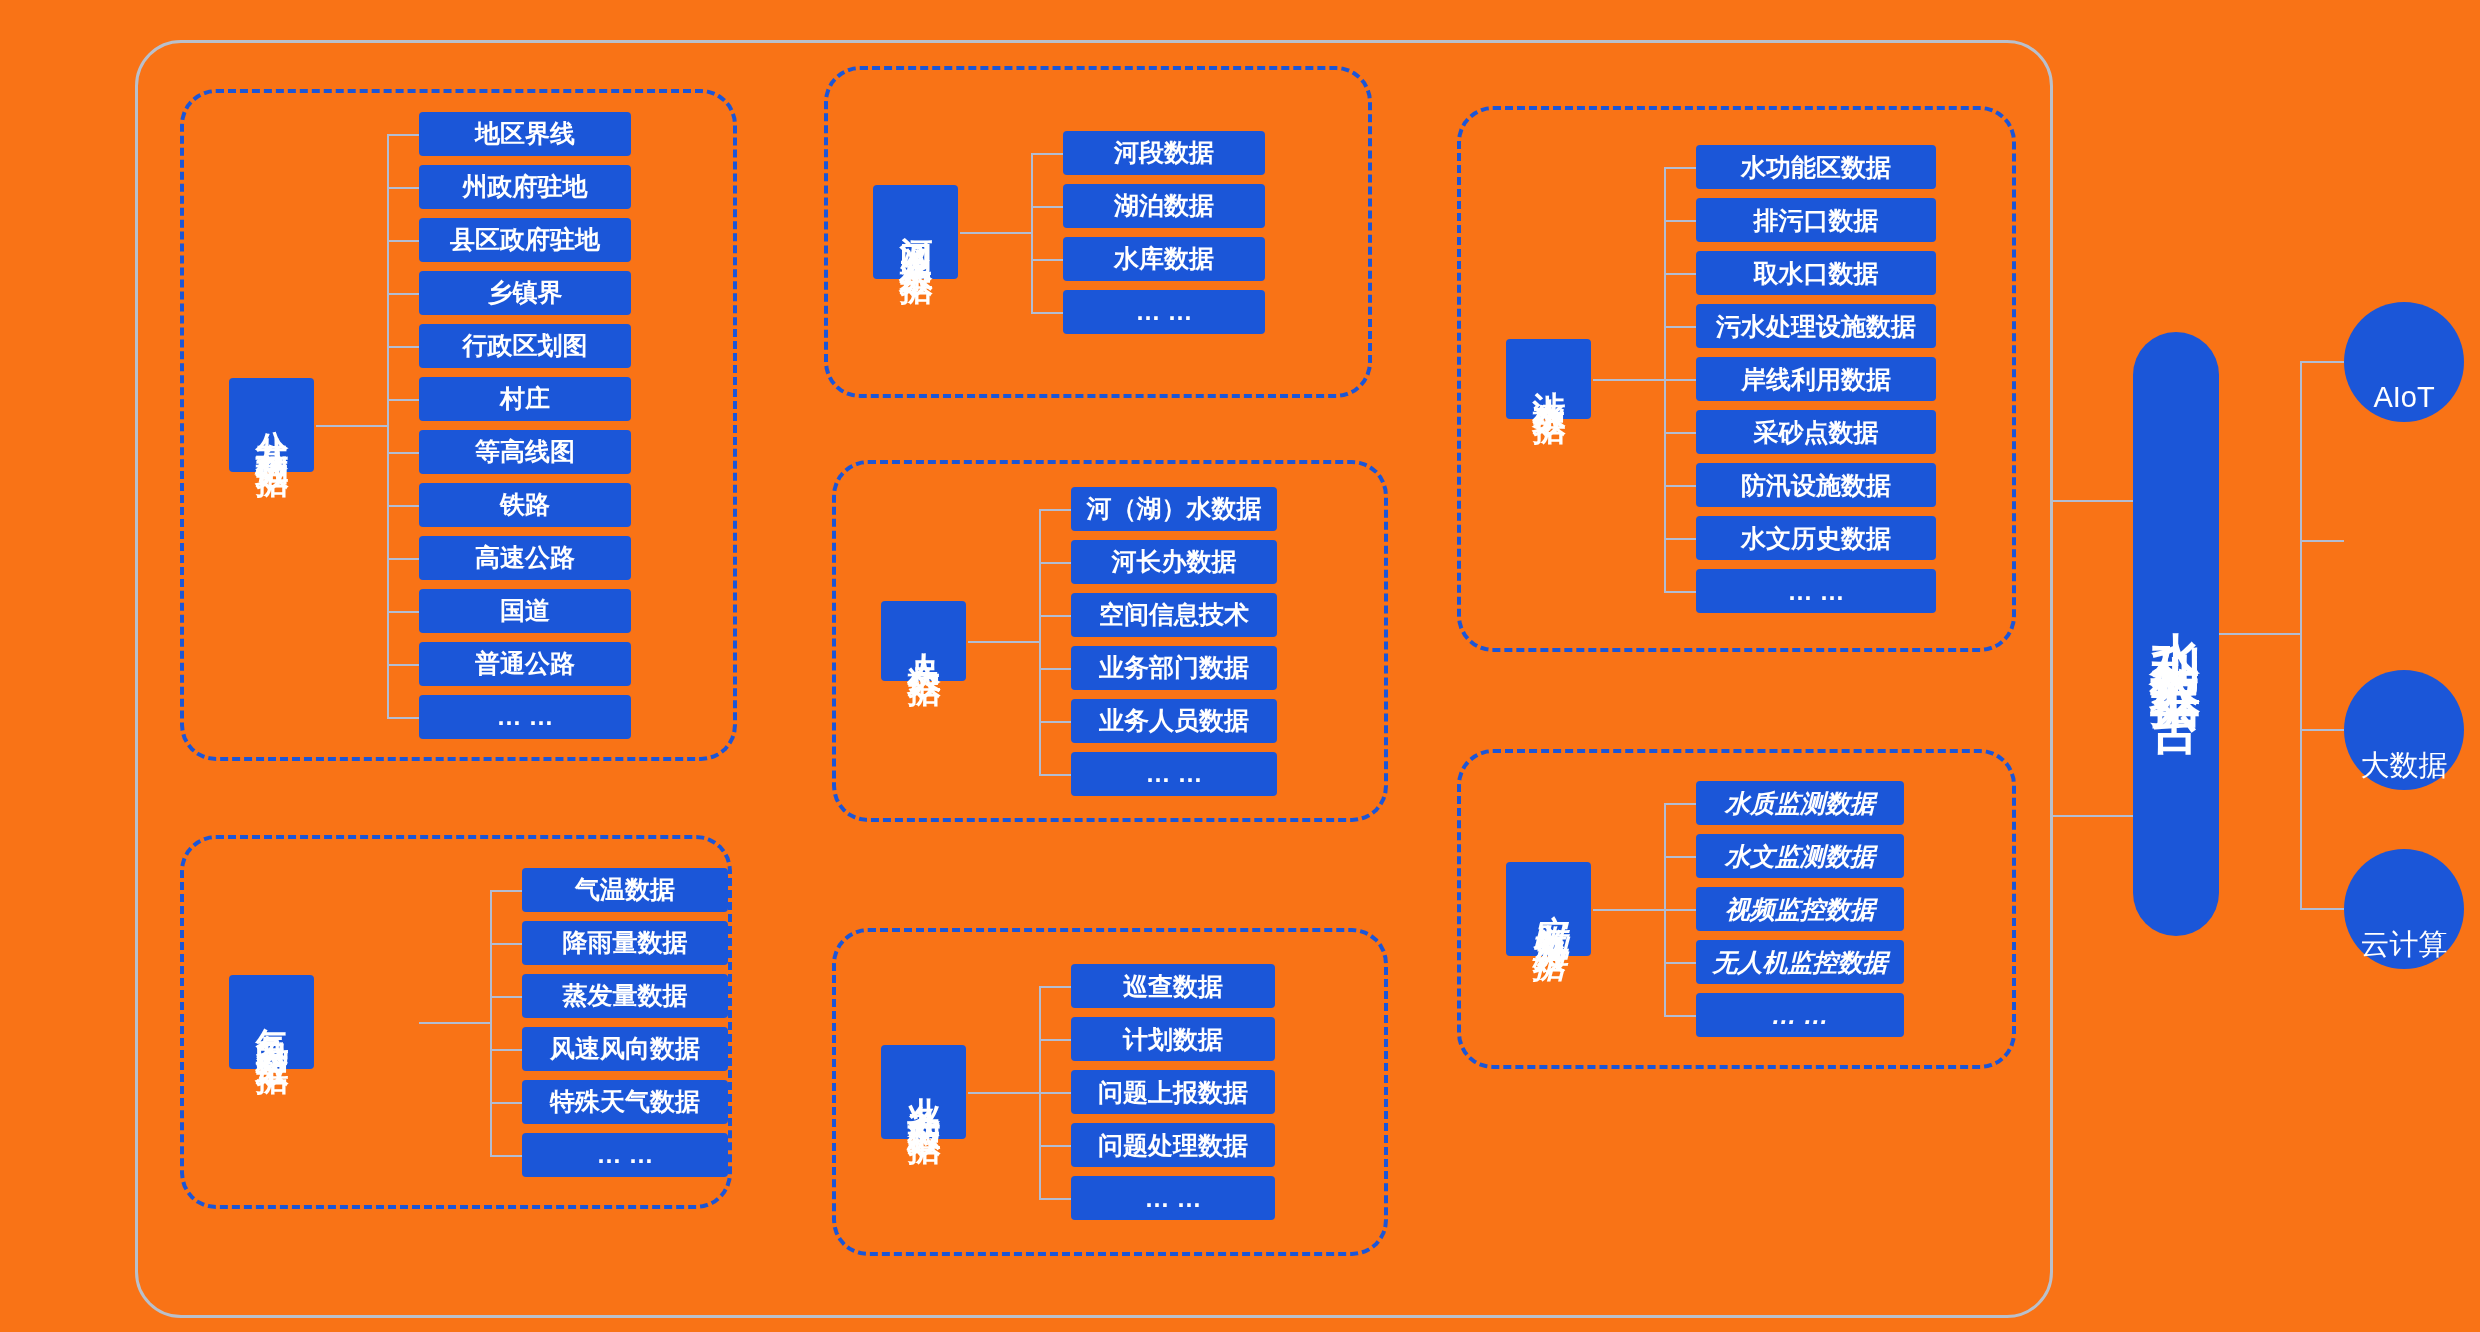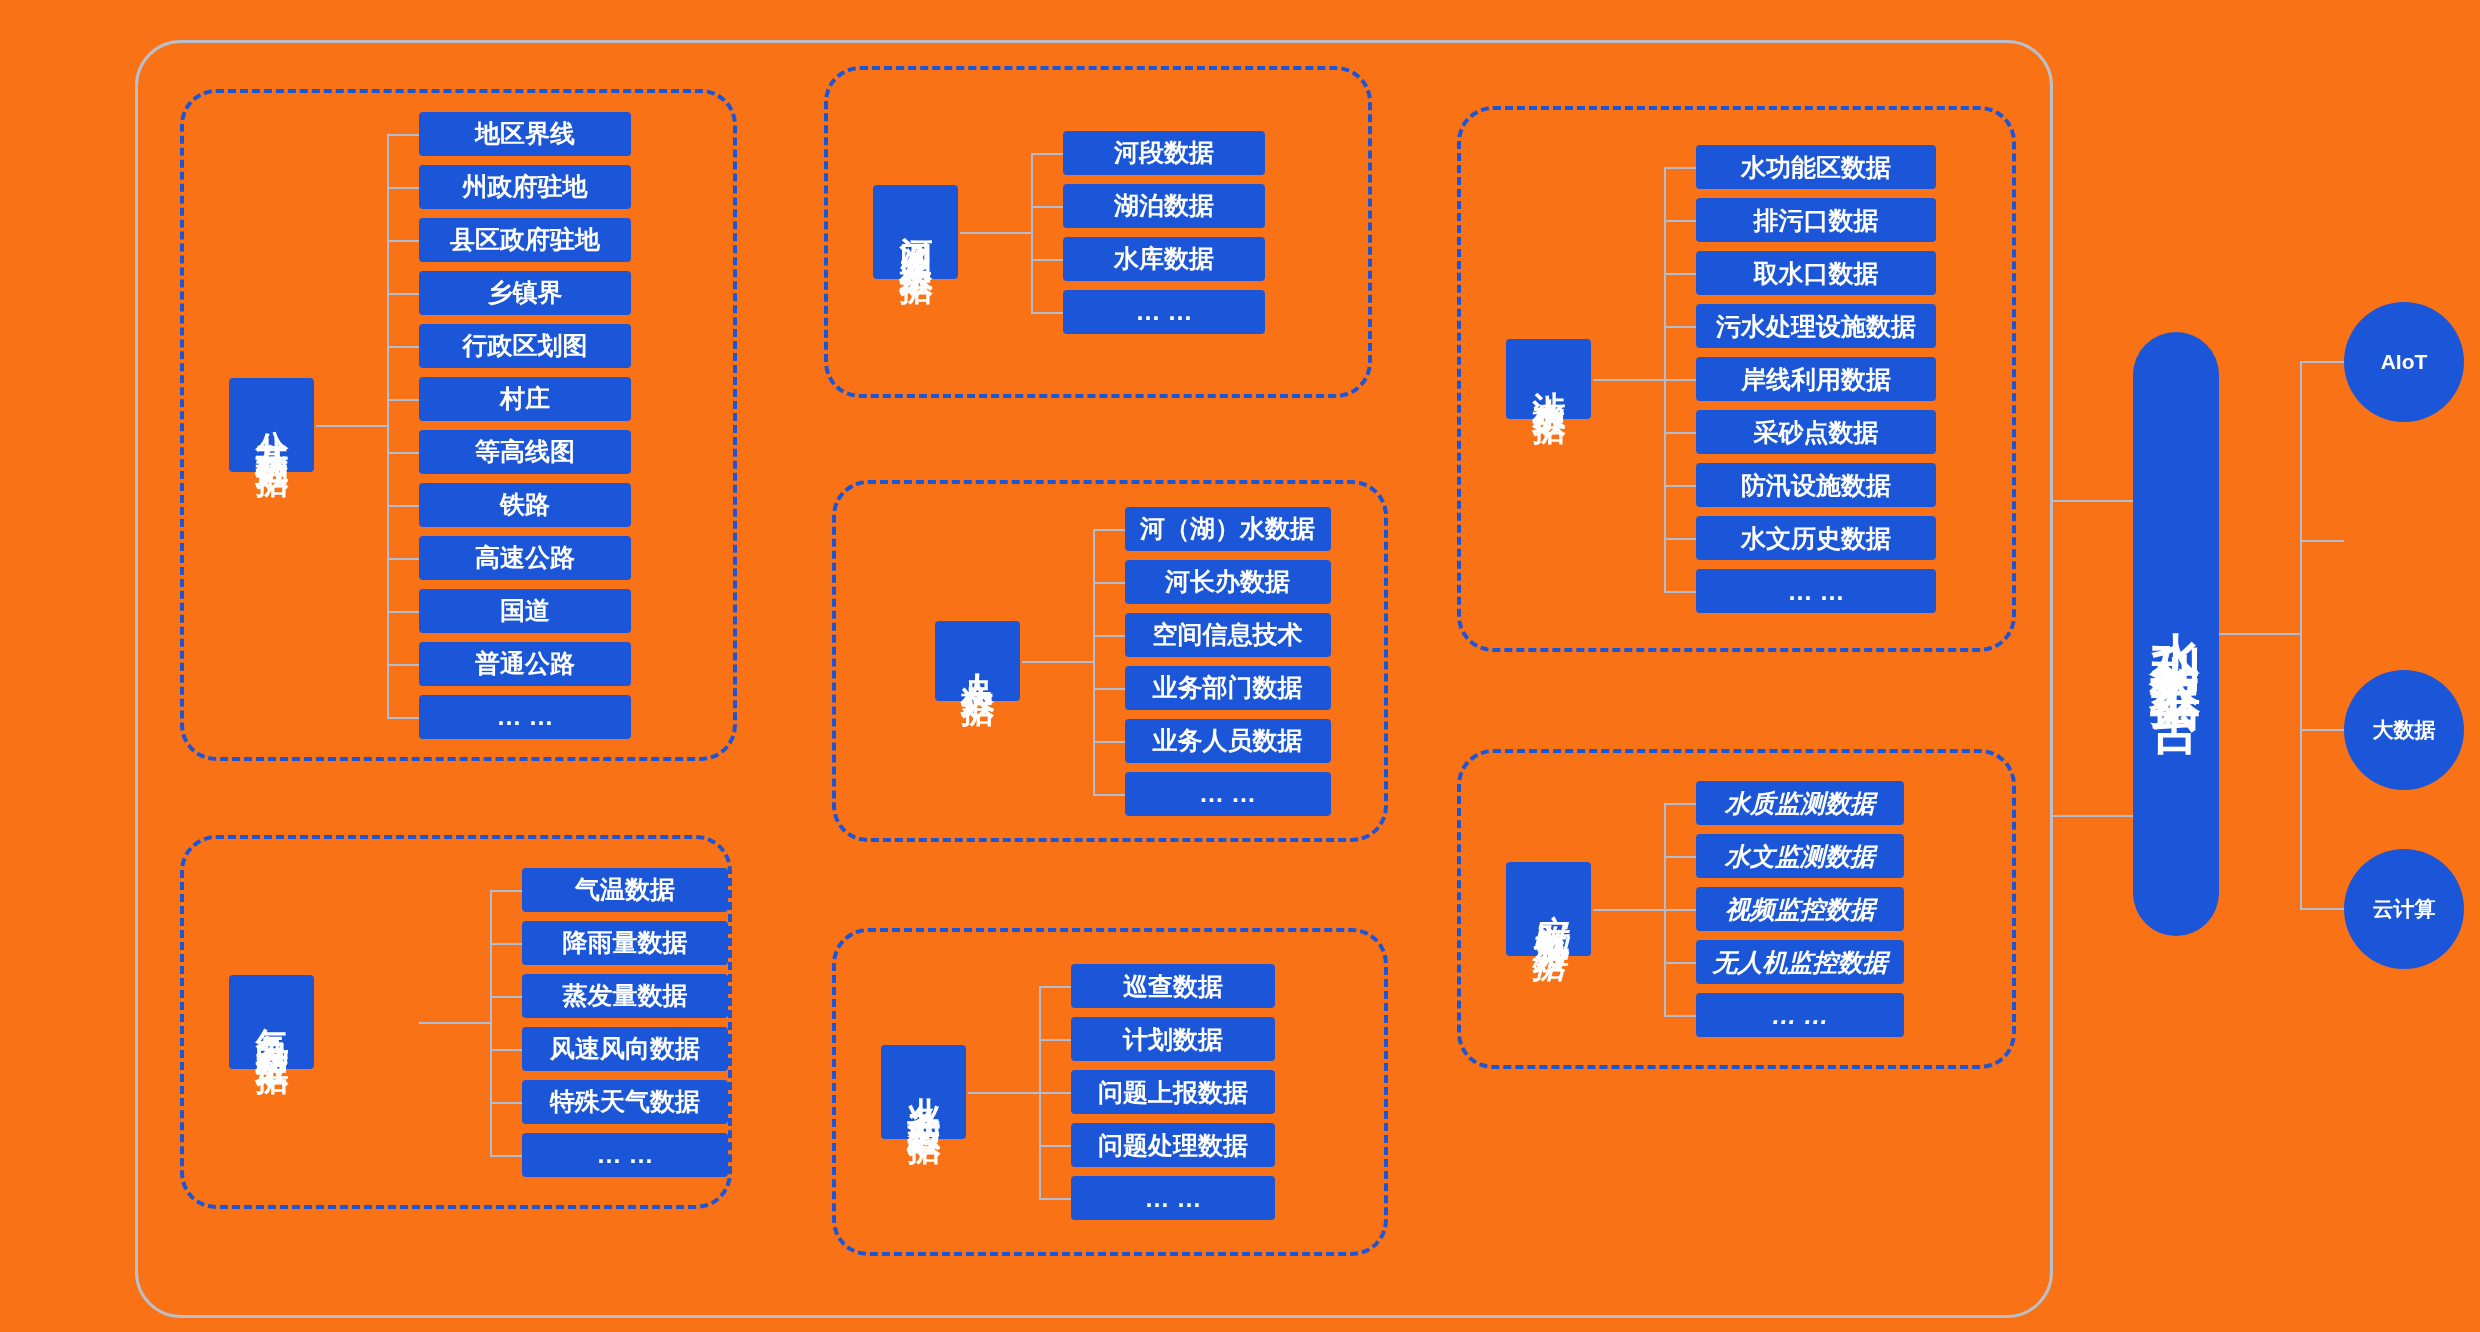--- a/index.html
+++ b/index.html
@@ -33,22 +33,22 @@
   .item::before{content:'';position:absolute;left:-32px;width:32px;top:50%;
                 border-top:2px solid var(--line);}
 
   .pill{position:absolute;left:2133px;top:332px;width:86px;height:604px;
         background:var(--blue);border-radius:46px;display:flex;
         align-items:center;justify-content:center;}
   .pill span{writing-mode:vertical-rl;text-orientation:upright;color:#fff;
              font-size:50px;font-weight:bold;letter-spacing:12px;}
 
   .circle{position:absolute;left:2344px;width:120px;height:120px;border-radius:50%;
-          background:var(--blue);color:#fff;display:flex;align-items:center;
-          justify-content:center;text-align:center;font-size:21px;font-weight:bold;
+          background:var(--blue);color:#fff;display:flex;align-items:flex-end;
+          justify-content:center;text-align:center;font-size:29px;font-weight:normal;
           line-height:1.15;padding:8px;}
 
   .line{position:absolute;background:var(--line);}
   .line.h{height:2px;}
   .line.v{width:2px;}
 </style>
 </head>
 <body>
 
 <div class="canvas">
@@ -91,21 +91,21 @@
         <div class="item">取水口数据</div>
         <div class="item">污水处理设施数据</div>
         <div class="item">岸线利用数据</div>
         <div class="item">采砂点数据</div>
         <div class="item">防汛设施数据</div>
         <div class="item">水文历史数据</div>
         <div class="item">… …</div>
       </div>
   </section>
 
-  <section class="group" style="left:832px;top:480px;width:556px;height:362px;justify-content:center;">
+  <section class="group" style="left:832px;top:460px;width:556px;height:362px;">
     <div class="vlabel">人员数据</div>
     <div class="items" style="--iw:206px">
         <div class="item">河（湖）水数据</div>
         <div class="item">河长办数据</div>
         <div class="item">空间信息技术</div>
         <div class="item">业务部门数据</div>
         <div class="item">业务人员数据</div>
         <div class="item">… …</div>
       </div>
   </section>

